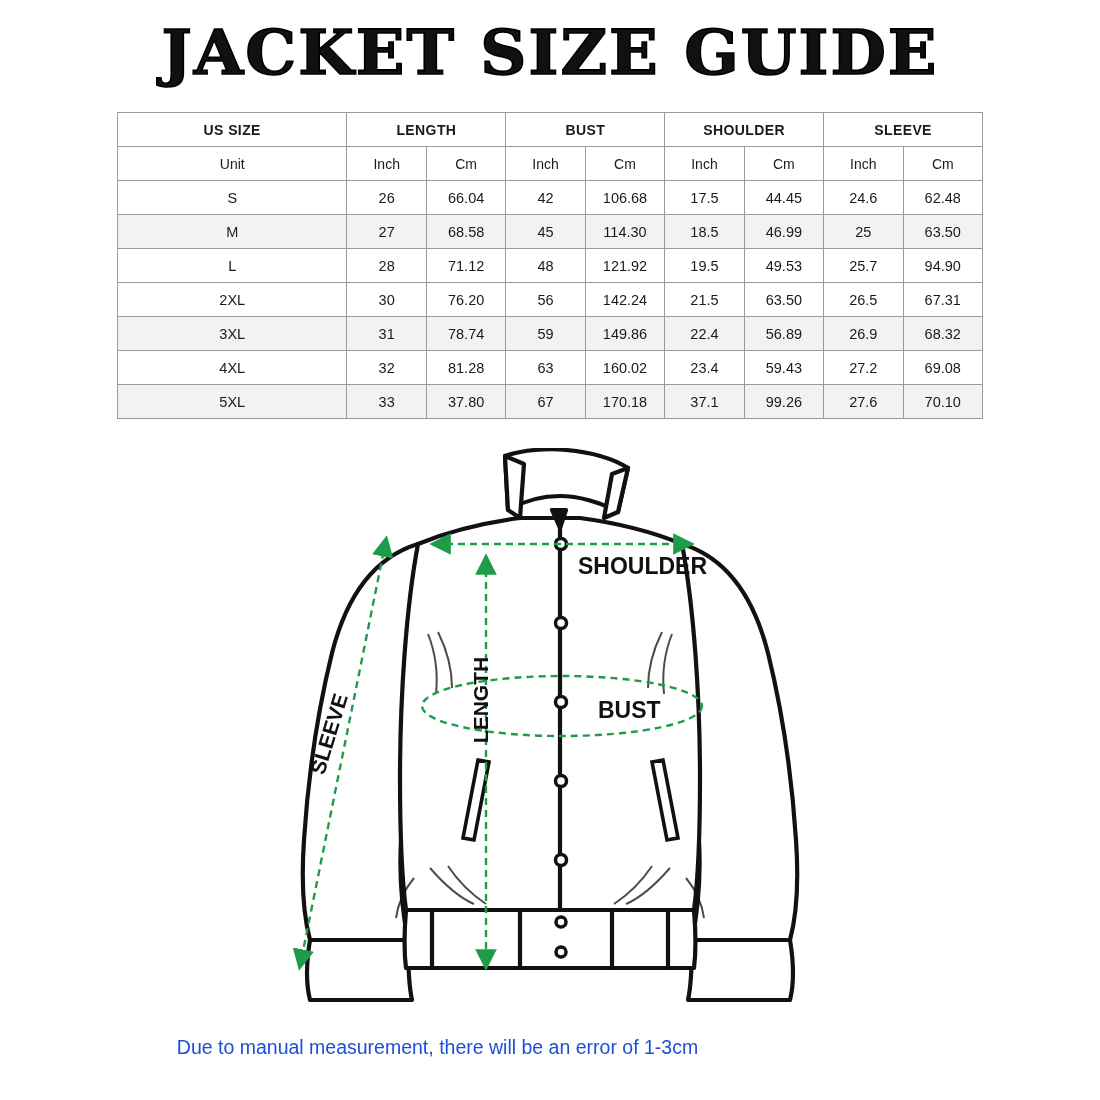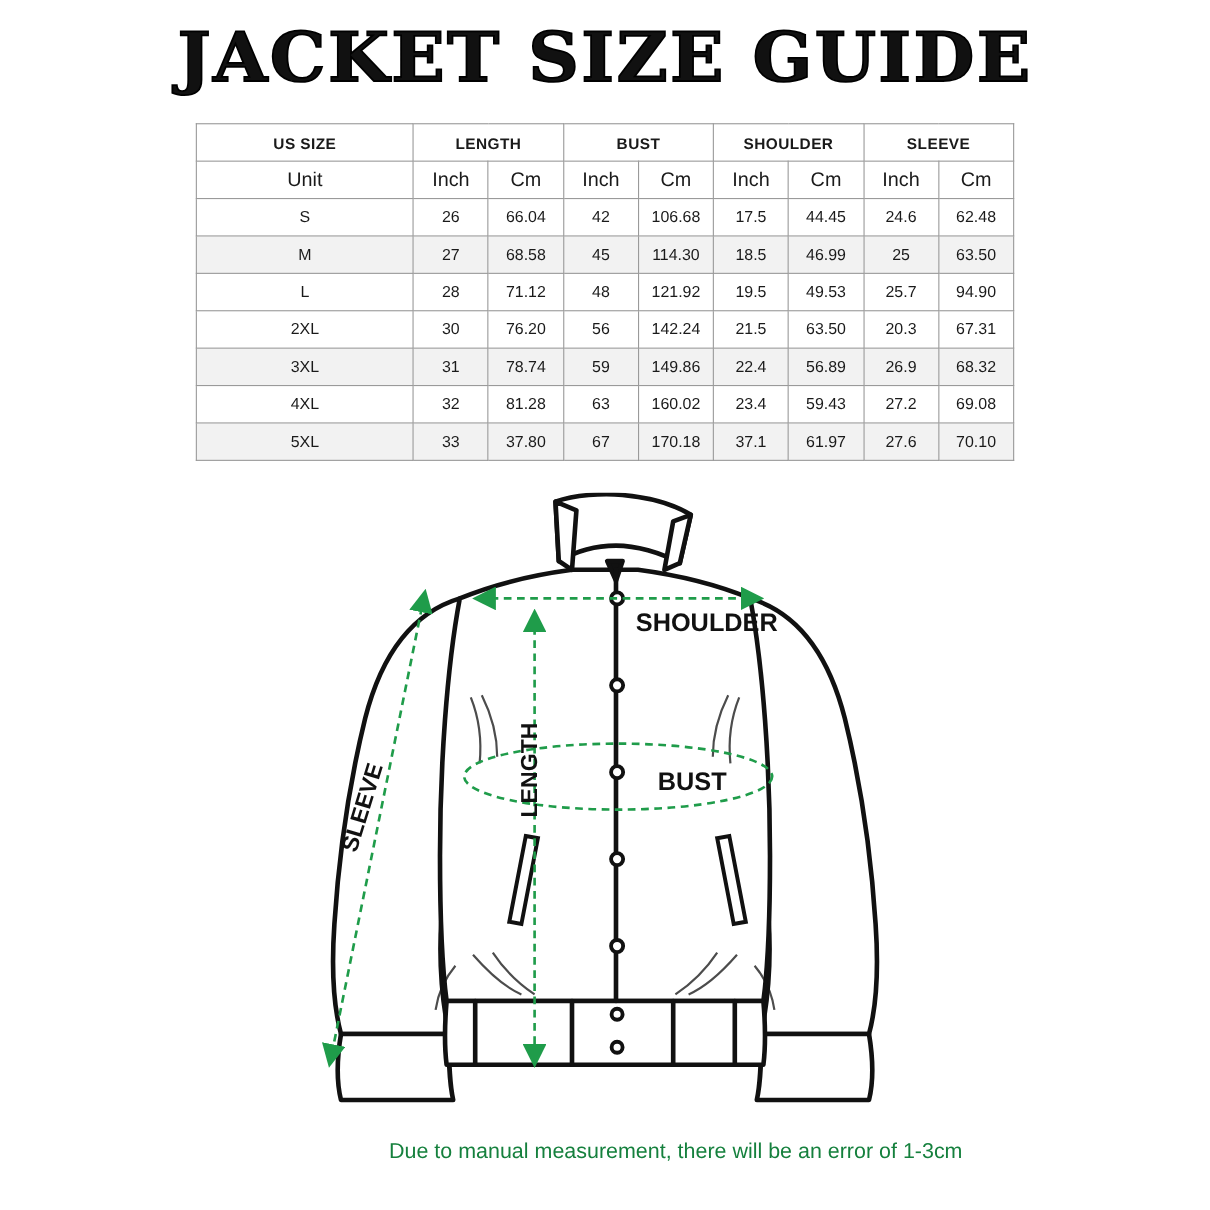--- a/index.html
+++ b/index.html
@@ -24,21 +24,21 @@
     font-size: 62px;
     letter-spacing: 2px;
     line-height: 1;
     padding-top: 22px;
     transform: scaleX(1.03);
     -webkit-text-stroke: 1.6px #000;
   }
 
   
   .table-wrap {
-    width: 744px;
+    width: 866px;
     margin: 28px auto 0 auto;
   }
   table.size-table {
     width: 100%;
     border-collapse: collapse;
     table-layout: fixed;
   }
   table.size-table td, table.size-table th {
     border: 1px solid #9a9a9a;
     text-align: center;
@@ -48,21 +48,21 @@
     font-weight: normal;
     color: #1a1a1a;
     background: #ffffff;
   }
   table.size-table tr.head-row td {
     font-weight: bold;
     font-size: 14px;
     letter-spacing: .4px;
   }
   table.size-table tr.unit-row td {
-    font-size: 18px;
+    font-size: 14px;
   }
   table.size-table tr.alt td {
     background: #f2f2f2;
   }
   .col-size { width: 17%; }
   .col-u { width: 11.85%; }
 
   
   .illus {
     position: absolute;
@@ -78,22 +78,22 @@
     font-weight: bold;
     fill: #111;
   }
 
   
   .footnote {
     position: absolute;
     left: 0;
     top: 1036px;
     width: 875px;
-    text-align: right;
-    color: #15803d;
+    text-align: center;
+    color: #1d4ed8;
     font-size: 19.5px;
     font-family: "Liberation Sans", sans-serif;
   }
 </style>
 </head>
 <body>
 
 <div class="title">JACKET SIZE GUIDE</div>
 
 <div class="table-wrap">
@@ -151,21 +151,21 @@
           <td>94.90</td>
         </tr>
         <tr>
           <td>2XL</td>
           <td>30</td>
           <td>76.20</td>
           <td>56</td>
           <td>142.24</td>
           <td>21.5</td>
           <td>63.50</td>
-          <td>20.3</td>
+          <td>26.5</td>
           <td>67.31</td>
         </tr>
         <tr class="alt">
           <td>3XL</td>
           <td>31</td>
           <td>78.74</td>
           <td>59</td>
           <td>149.86</td>
           <td>22.4</td>
           <td>56.89</td>
@@ -183,21 +183,21 @@
           <td>27.2</td>
           <td>69.08</td>
         </tr>
         <tr class="alt">
           <td>5XL</td>
           <td>33</td>
           <td>37.80</td>
           <td>67</td>
           <td>170.18</td>
           <td>37.1</td>
-          <td>61.97</td>
+          <td>99.26</td>
           <td>27.6</td>
           <td>70.10</td>
         </tr>
       </tbody>
   </table>
 </div>
 
 <div class="illus">
 <svg width="1100" height="580" viewBox="0 0 1100 580" xmlns="http://www.w3.org/2000/svg">
   <defs>

